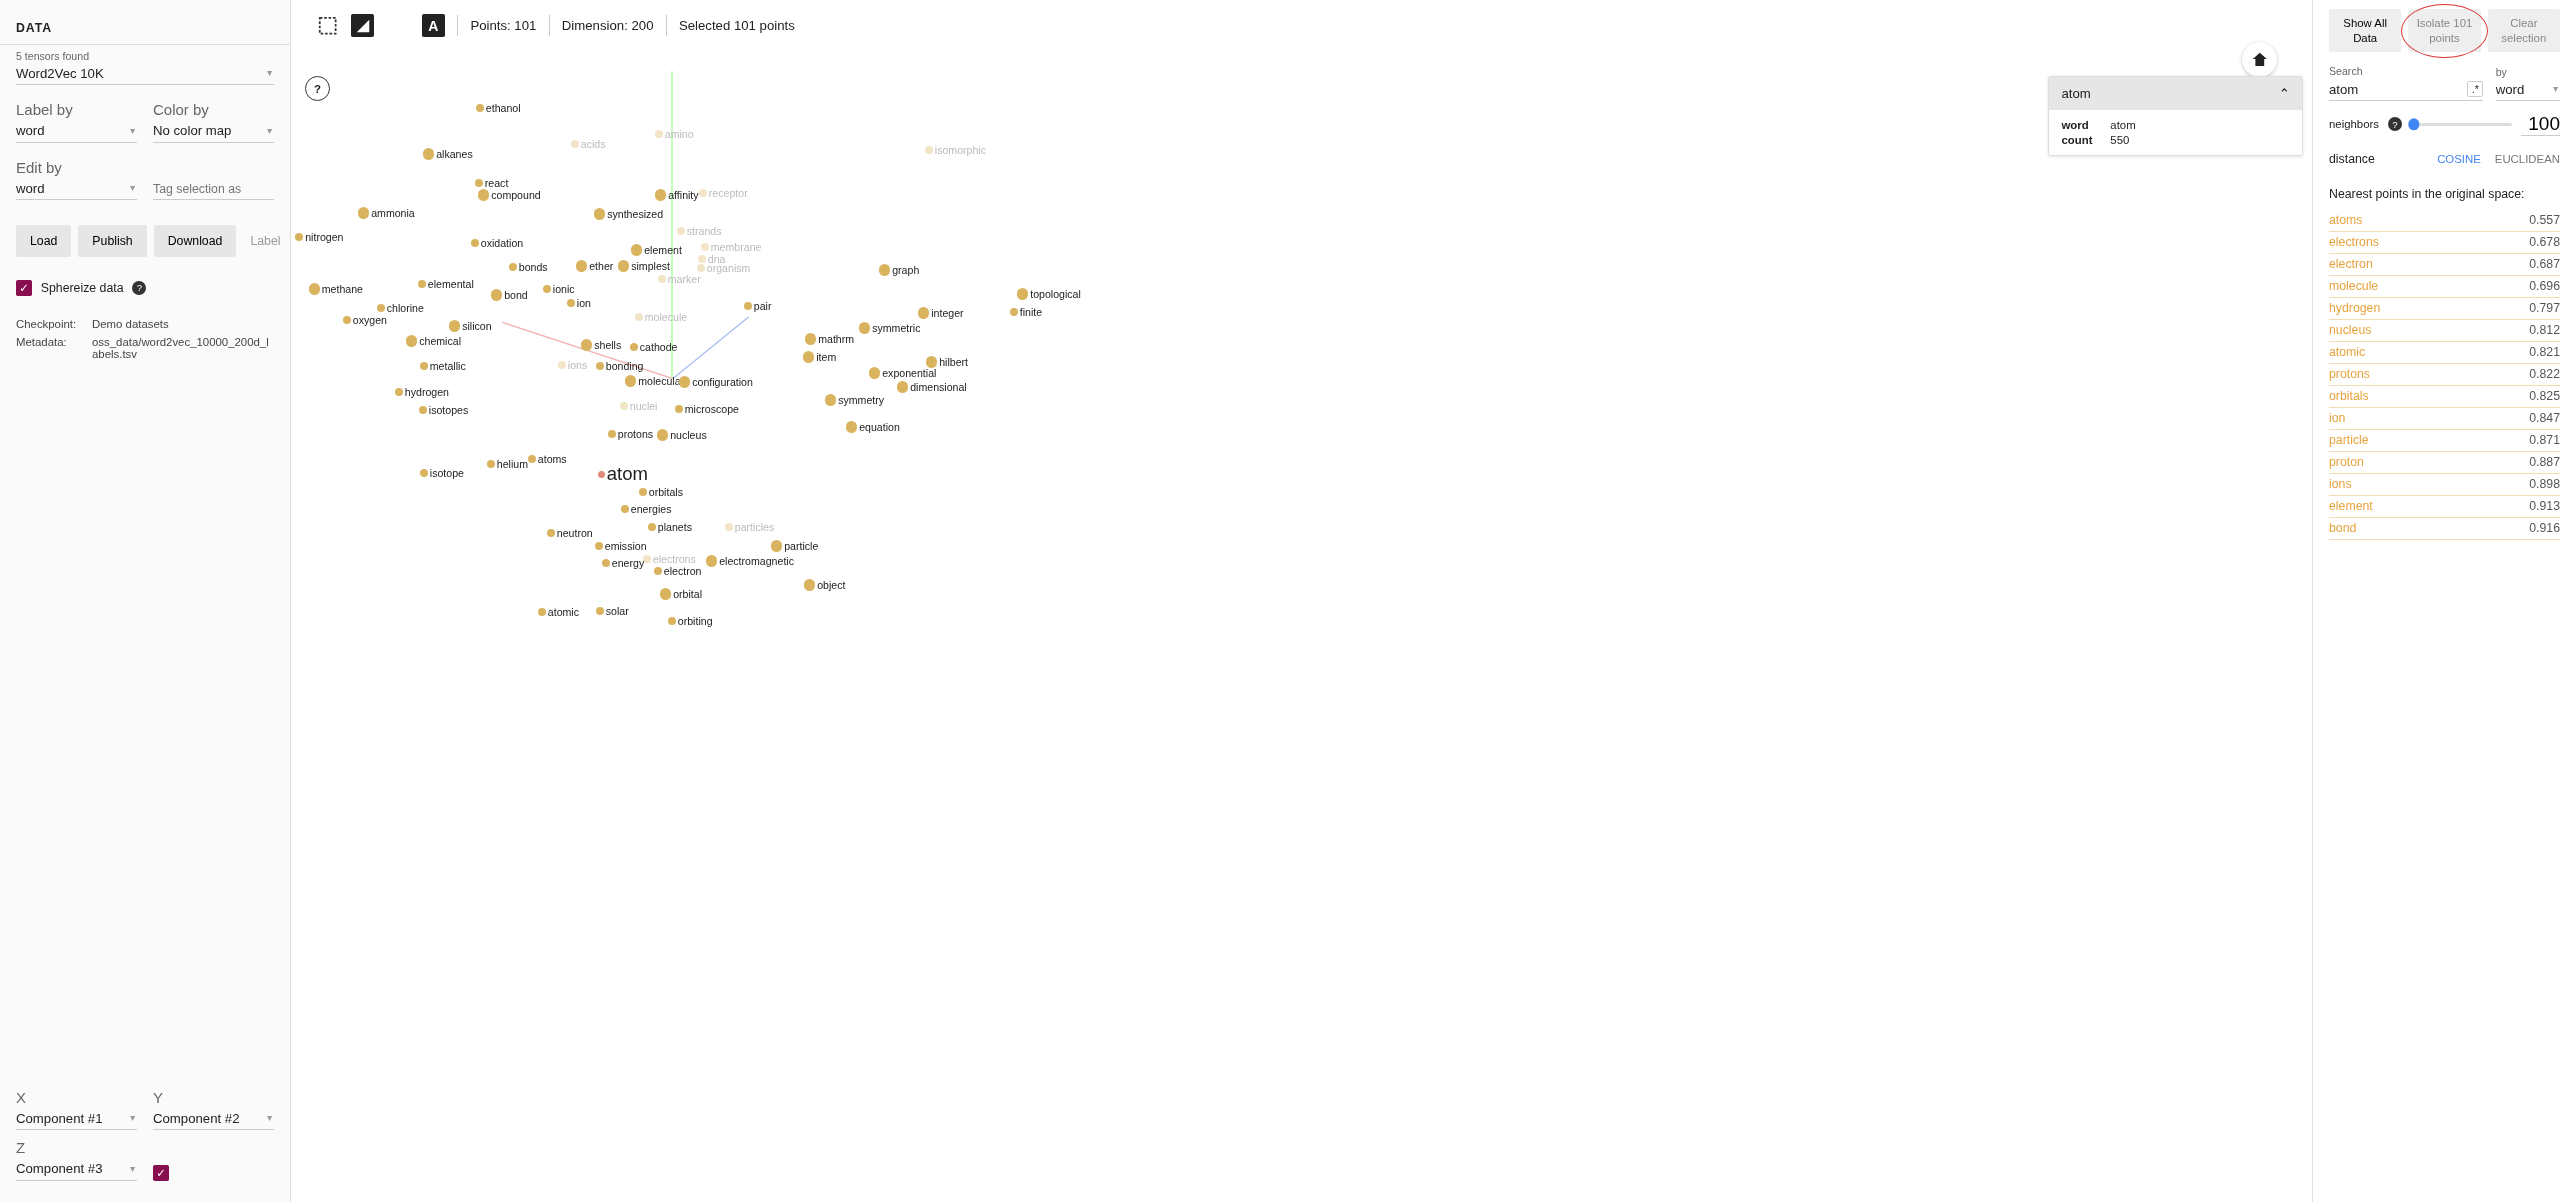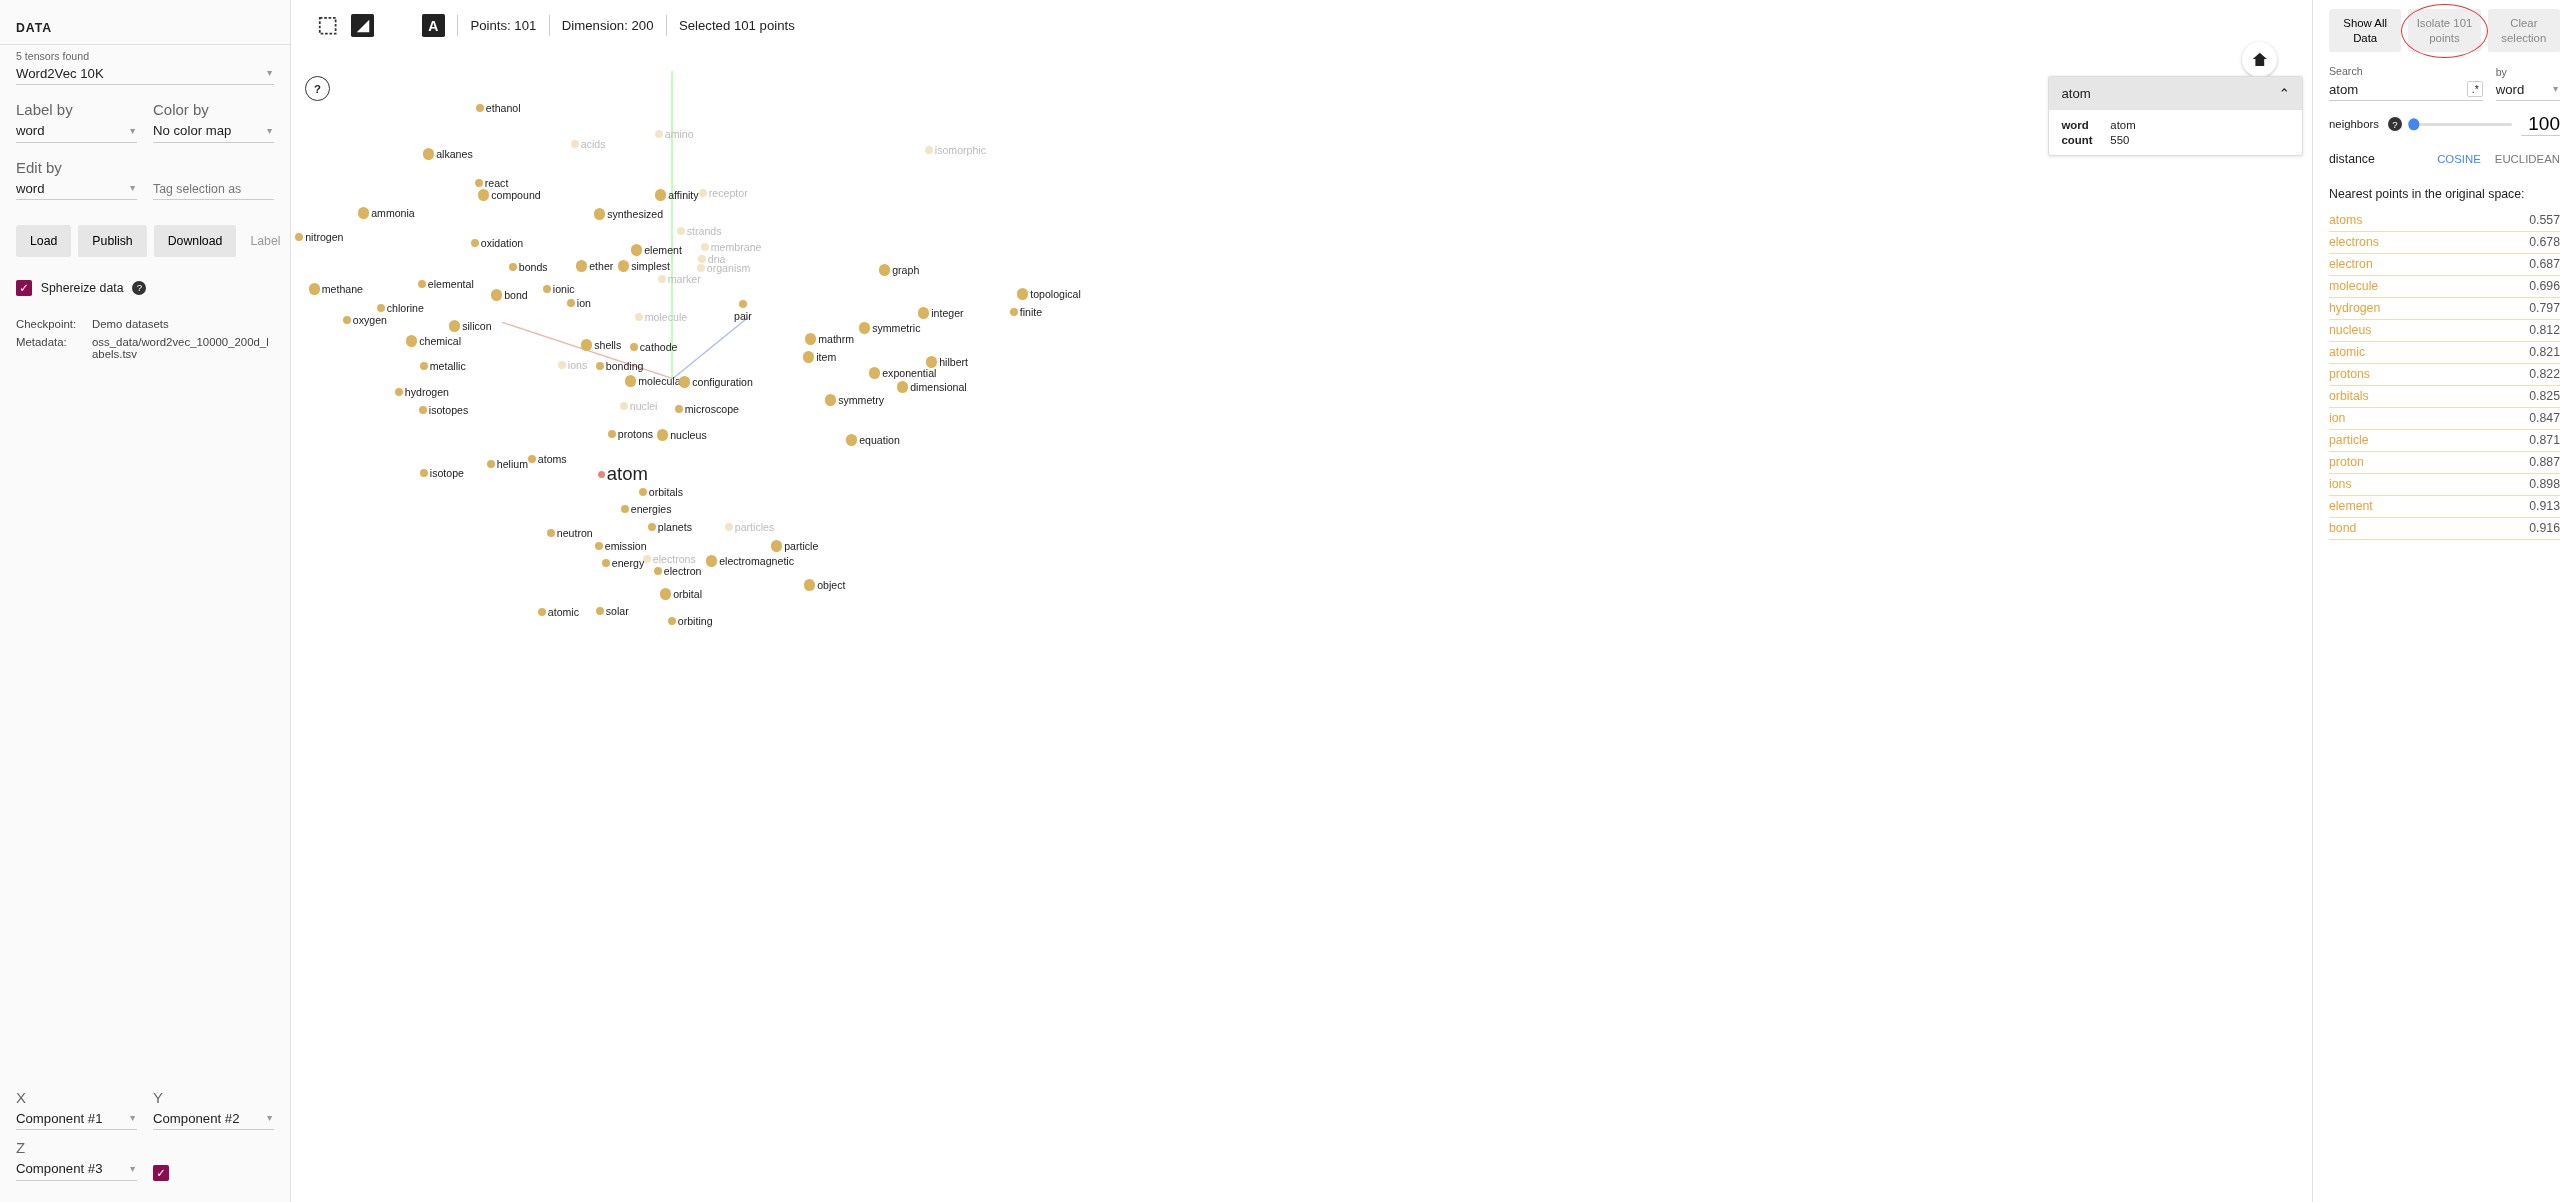--- a/index.html
+++ b/index.html
@@ -333,21 +333,21 @@
           <span>topological</span>
         </div>
         <div class="pt" style="left: 86px; top: 249px;">
           <span class="dot"></span>
           <span>chlorine</span>
         </div>
         <div class="pt" style="left: 276px; top: 244px;">
           <span class="dot"></span>
           <span>ion</span>
         </div>
-        <div class="pt" style="left: 443px; top: 247px; flex-direction: column;">
+        <div class="pt" style="left: 453px; top: 247px;">
           <span class="dot"></span>
           <span>pair</span>
         </div>
         <div class="pt big" style="left: 627px; top: 254px;">
           <span class="dot"></span>
           <span>integer</span>
         </div>
         <div class="pt" style="left: 719px; top: 253px;">
           <span class="dot"></span>
           <span>finite</span>
@@ -433,21 +433,21 @@
           <span>nuclei</span>
         </div>
         <div class="pt" style="left: 384px; top: 350px;">
           <span class="dot"></span>
           <span>microscope</span>
         </div>
         <div class="pt big" style="left: 534px; top: 341px;">
           <span class="dot"></span>
           <span>symmetry</span>
         </div>
-        <div class="pt big" style="left: 519px; top: 381px; padding-left: 36px;">
+        <div class="pt big" style="left: 519px; top: 368px; padding-left: 36px;">
           <span class="dot"></span>
           <span>equation</span>
         </div>
         <div class="pt" style="left: 317px; top: 375px;">
           <span class="dot"></span>
           <span>protons</span>
         </div>
         <div class="pt big" style="left: 366px; top: 376px;">
           <span class="dot"></span>
           <span>nucleus</span>

